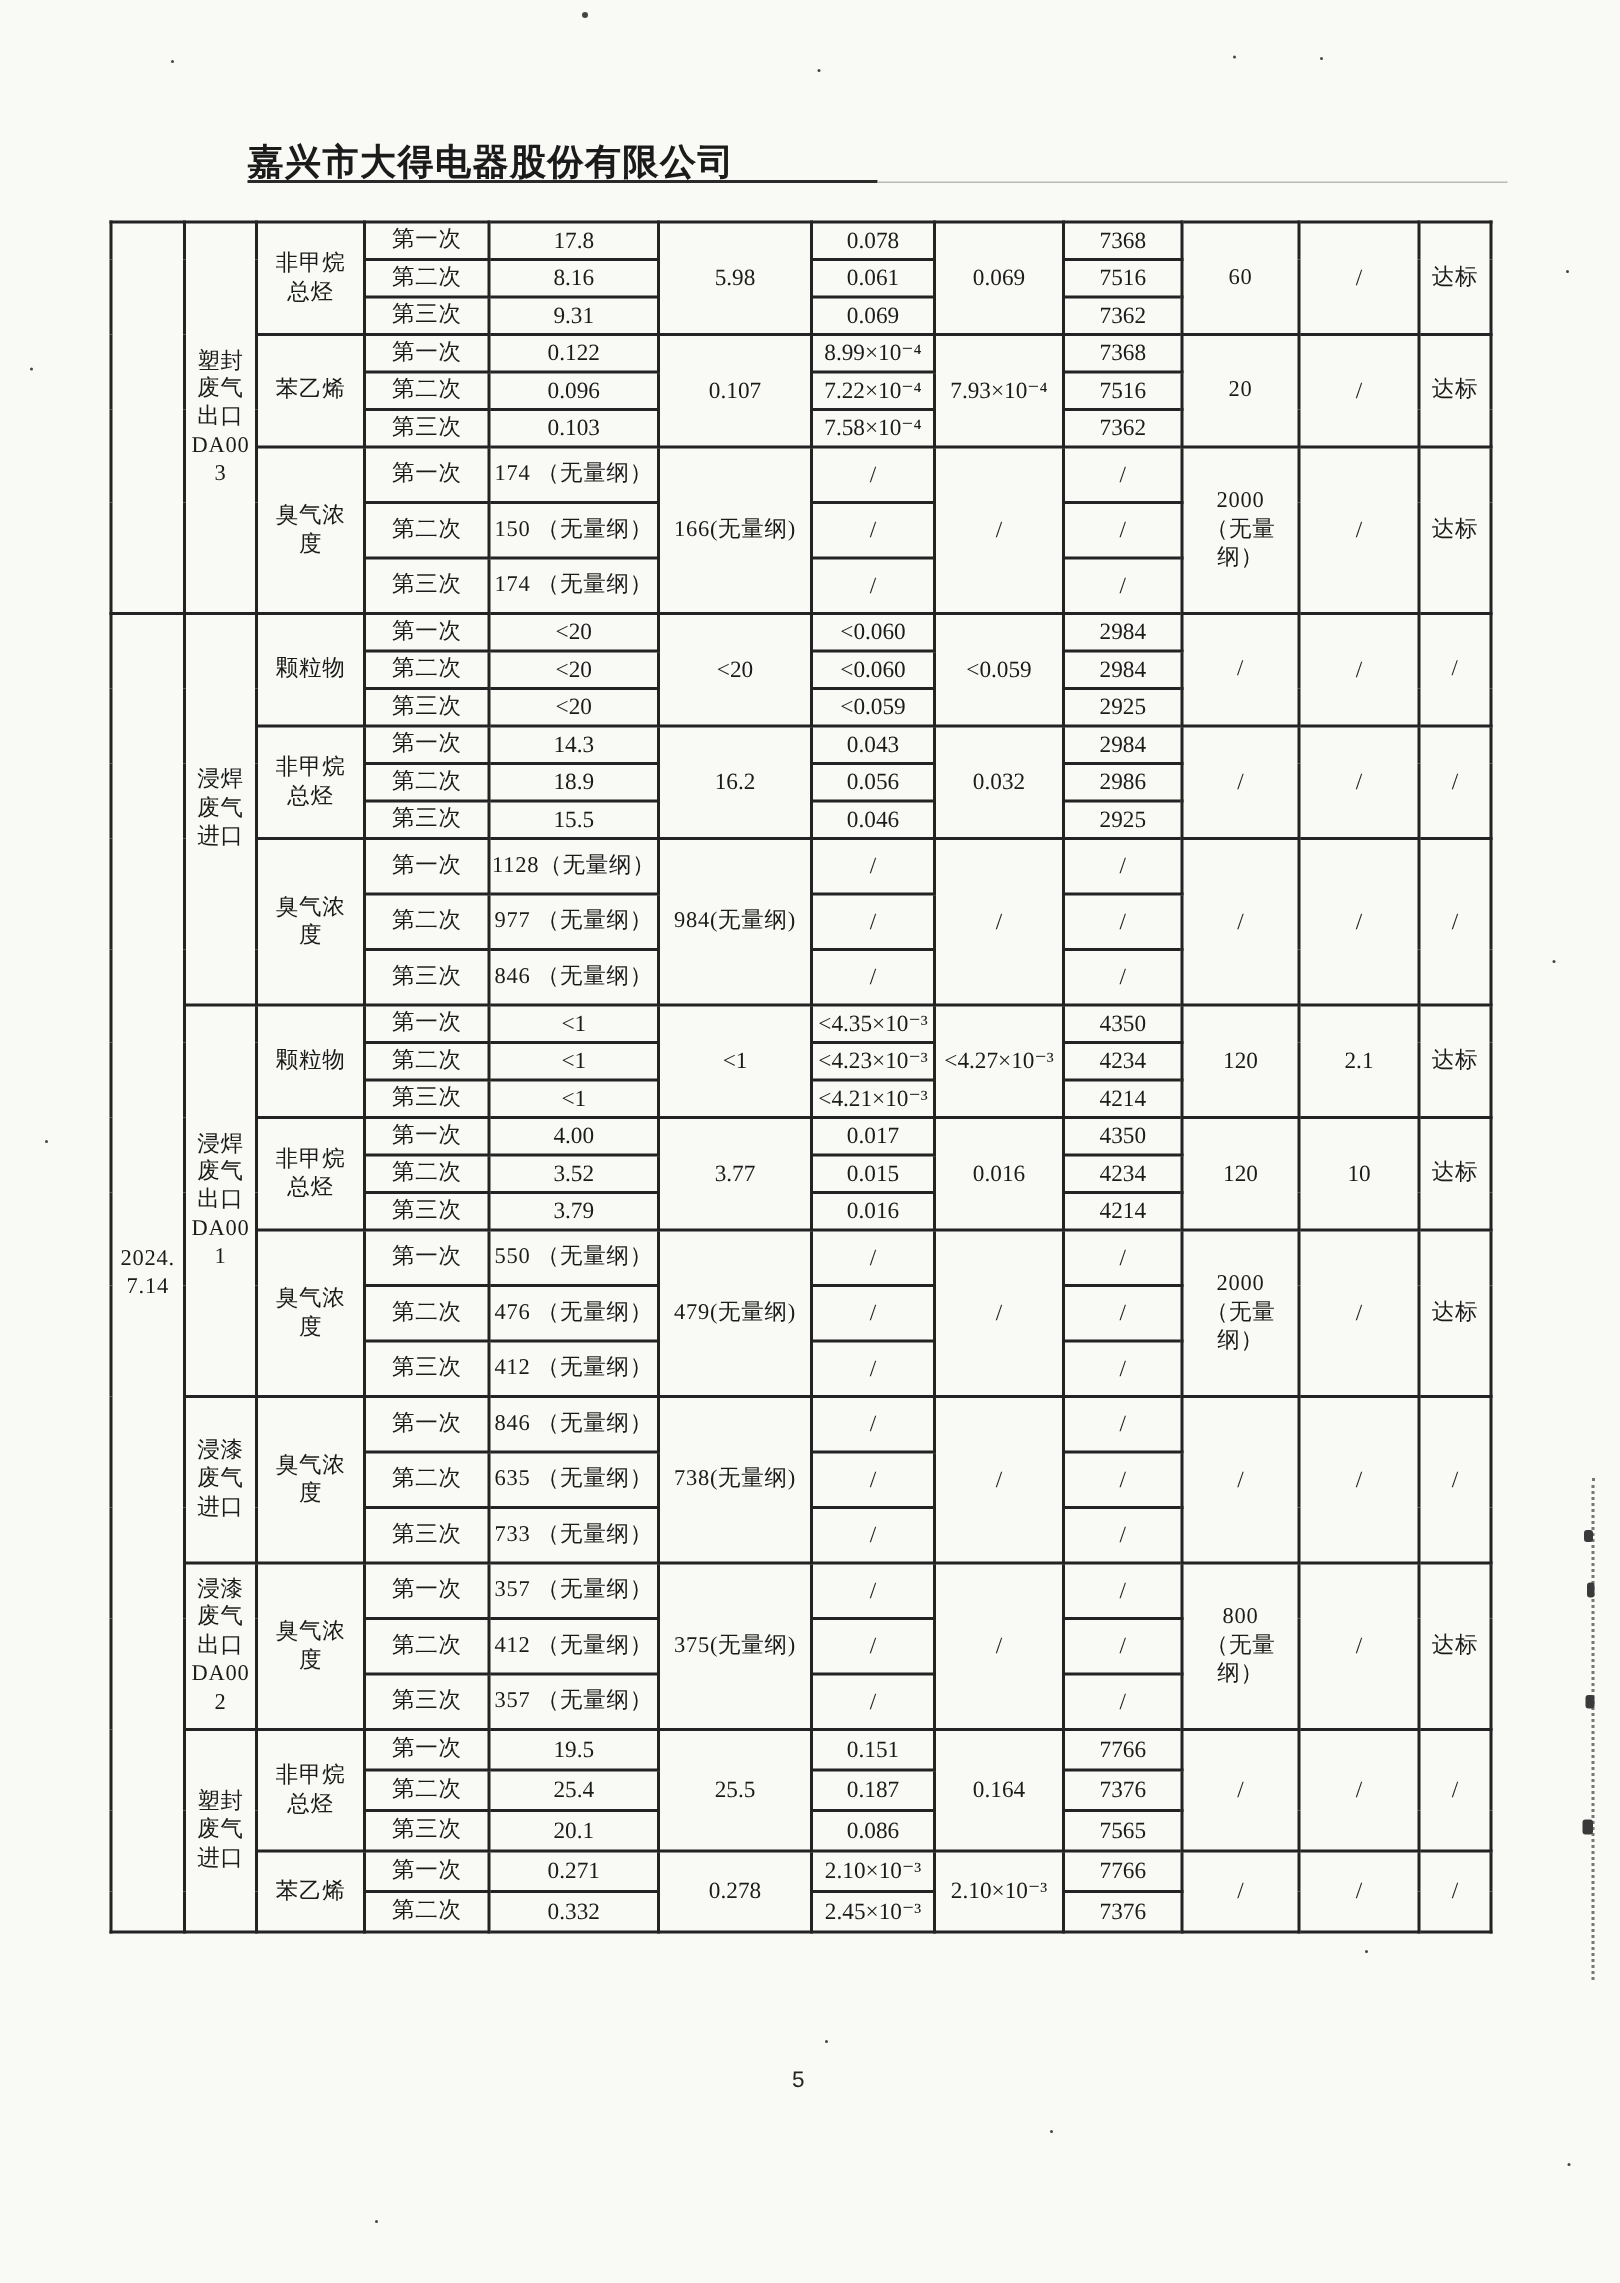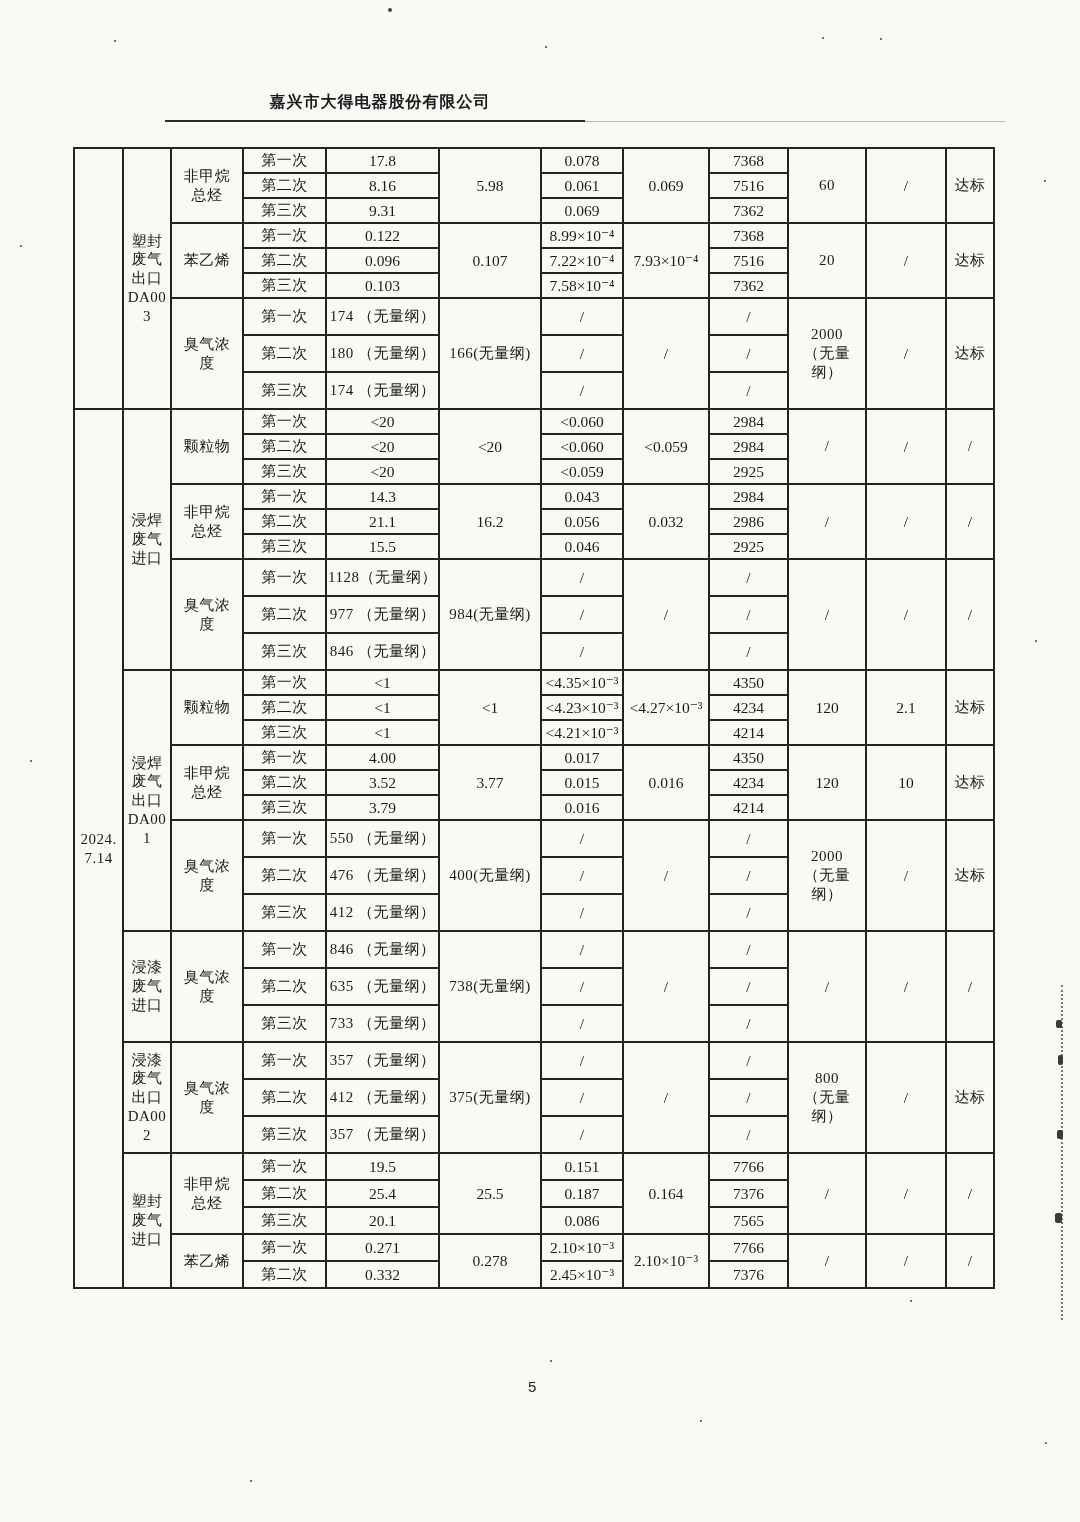--- a/index.html
+++ b/index.html
@@ -4,23 +4,22 @@
 <style>
   html,body{margin:0;padding:0;}
   body{
     width:1080px;height:1522px;position:relative;
     background:#f9f9f6;
     font-family:"Liberation Serif","DejaVu Serif",serif;
     color:#1b1b1b;overflow:hidden;
   }
   .hdr{
     position:absolute;left:165px;top:92px;width:430px;
-    font-size:16px;font-weight:bold;letter-spacing:1px;
+    font-size:24px;font-weight:bold;letter-spacing:1px;
     font-family:Liberation Mono, monospace;
-    text-align:center;
   }
   .hdr-rule{position:absolute;left:165px;top:120px;width:420px;height:2px;background:#2a2a2a;}
   .hdr-rule2{position:absolute;left:585px;top:121px;width:420px;height:1px;background:#b9b9b4;}
   .tablewrap{position:absolute;left:73px;top:147px;}
   table{border-collapse:collapse;table-layout:fixed;width:920px;}
   td{
     border:2px solid #232323;
     text-align:center;vertical-align:middle;
     font-size:15.5px;line-height:1.25;
     white-space:pre-line;
@@ -132,21 +131,21 @@
   <td rowspan="3">/</td>
   <td>/</td>
   <td rowspan="3" class="cn">2000
 （无量
 纲）</td>
   <td rowspan="3">/</td>
   <td rowspan="3" class="cn">达标</td>
 </tr>
 <tr class="ro">
   <td class="cn">第二次</td>
-  <td class="cn">180 （无量纲）</td>
+  <td class="cn">150 （无量纲）</td>
   <td>/</td>
   <td>/</td>
 </tr>
 <tr class="ro">
   <td class="cn">第三次</td>
   <td class="cn">174 （无量纲）</td>
   <td>/</td>
   <td>/</td>
 </tr>
 
@@ -187,21 +186,21 @@
   <td rowspan="3">16.2</td>
   <td>0.043</td>
   <td rowspan="3">0.032</td>
   <td>2984</td>
   <td rowspan="3">/</td>
   <td rowspan="3">/</td>
   <td rowspan="3">/</td>
 </tr>
 <tr class="rn">
   <td class="cn">第二次</td>
-  <td>21.1</td>
+  <td>18.9</td>
   <td>0.056</td>
   <td>2986</td>
 </tr>
 <tr class="rn">
   <td class="cn">第三次</td>
   <td>15.5</td>
   <td>0.046</td>
   <td>2925</td>
 </tr>
 <tr class="ro">
@@ -282,21 +281,21 @@
   <td class="cn">第三次</td>
   <td>3.79</td>
   <td>0.016</td>
   <td>4214</td>
 </tr>
 <tr class="ro">
   <td rowspan="3" class="cn">臭气浓
 度</td>
   <td class="cn">第一次</td>
   <td class="cn">550 （无量纲）</td>
-  <td rowspan="3" class="cn">400(无量纲)</td>
+  <td rowspan="3" class="cn">479(无量纲)</td>
   <td>/</td>
   <td rowspan="3">/</td>
   <td>/</td>
   <td rowspan="3" class="cn">2000
 （无量
 纲）</td>
   <td rowspan="3">/</td>
   <td rowspan="3" class="cn">达标</td>
 </tr>
 <tr class="ro">

